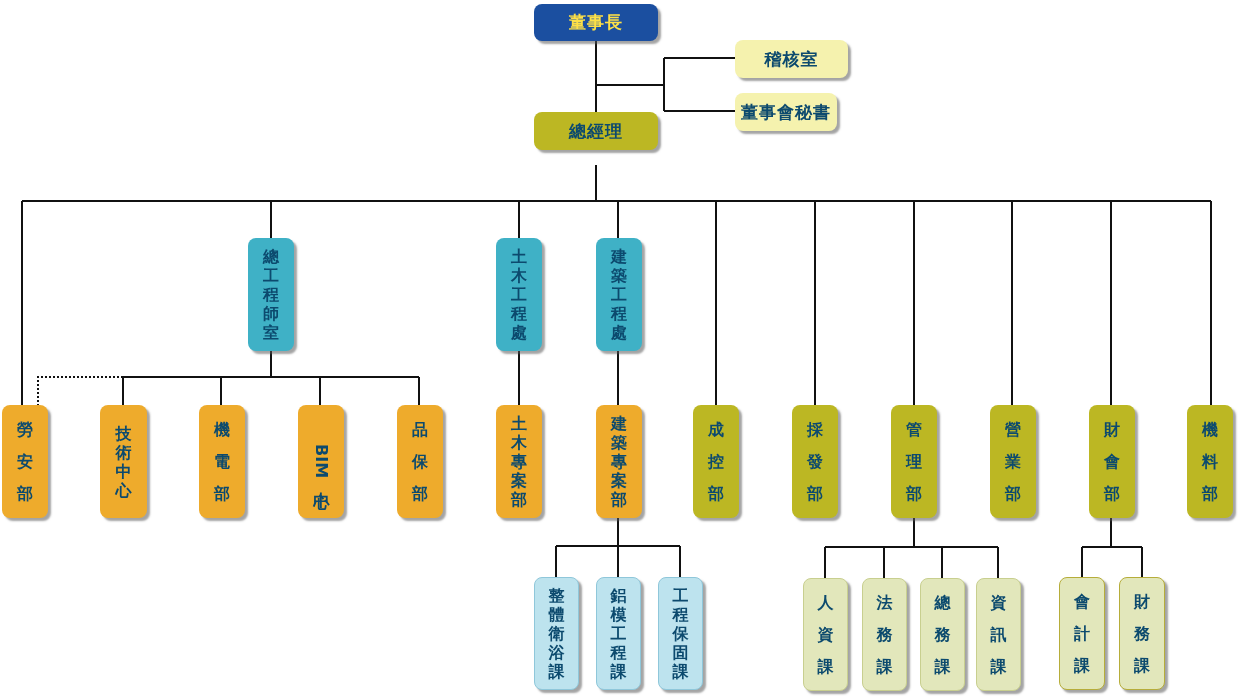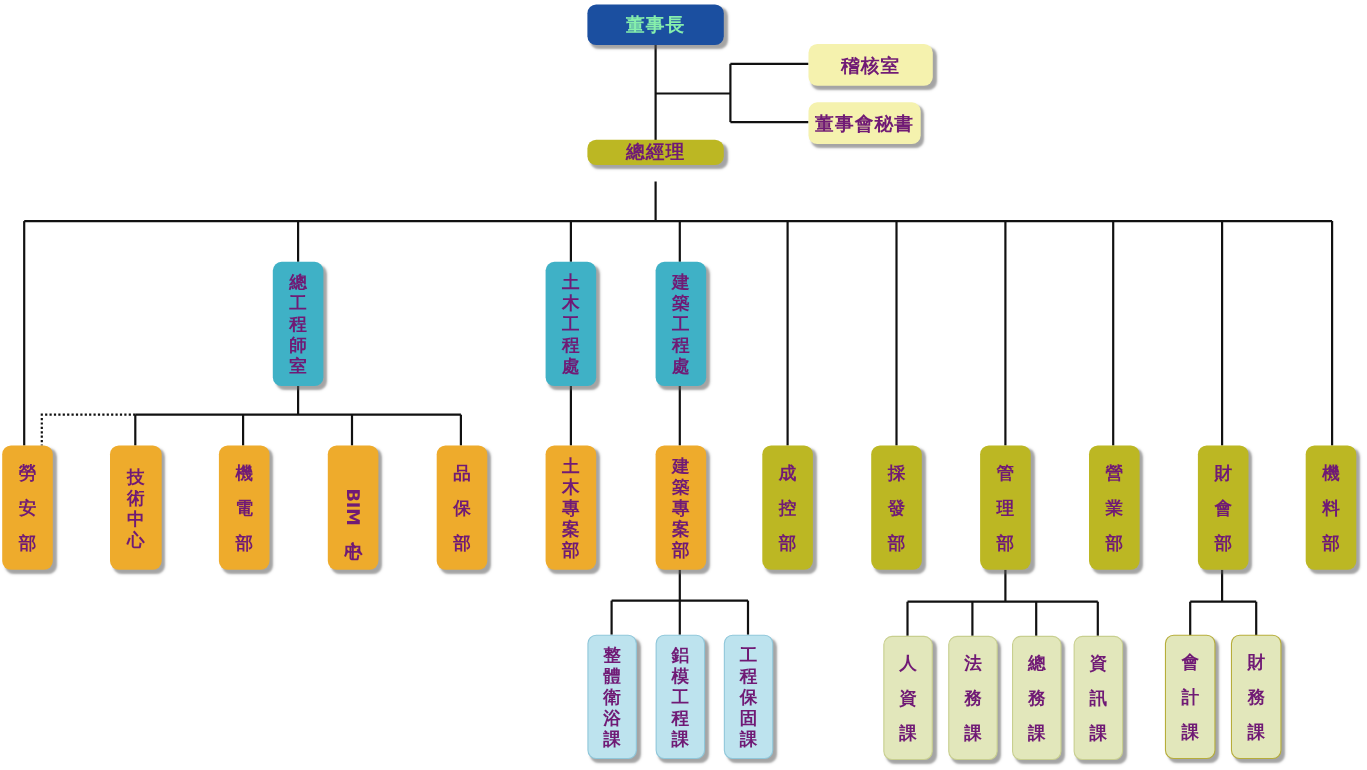--- a/index.html
+++ b/index.html
@@ -2,26 +2,26 @@
 <html><head>
 <meta charset="utf-8">
 <style>
   html, body { margin:0; padding:0; background:#ffffff; }
   body { width:1243px; height:700px; position:relative; overflow:hidden;
          font-family:"DejaVu Sans", sans-serif; }
   #lines { position:absolute; left:0; top:0; }
   .box { position:absolute; box-sizing:border-box; border-radius:8px;
          box-shadow:3px 3px 2px rgba(90,90,90,0.55);
          display:flex; align-items:center; justify-content:center;
-         font-weight:bold; color:#701a75; }
+         font-weight:bold; color:#0c4a6e; }
   .h { font-size:17px; letter-spacing:1px; }
   .v { flex-direction:column; font-size:16px; line-height:19px; text-align:center; }
   .v span { display:block; }
   .v.spaced { justify-content:space-around; padding:8px 0; }
-  .navy { background:#1b4fa0; color:#86efac; }
+  .navy { background:#1b4fa0; color:#fde047; }
   .olive { background:#bcb723; }
   .paleyellow { background:#f5f2ae; }
   .teal { background:#3fb1c6; }
   .orange { background:#eeab2c; }
   .lightblue { background:#bde3ee; border:1px solid #8fc7da; }
   .sage { background:#e2e7bb; border:1px solid #c8cf8f; }
   .sage2 { background:#e2e7bb; border:1px solid #b6ad3a; }
   .bim { writing-mode:vertical-rl; text-orientation:upright; font-size:16px; }
   .bim .latin { text-orientation:sideways; }
 </style>
@@ -80,21 +80,21 @@
     <line x1="1082" y1="547" x2="1082" y2="578"></line>
     <line x1="1142" y1="547" x2="1142" y2="578"></line>
   </g>
 
   <polyline points="123,377 38,377 38,405" stroke="#111" stroke-width="2" stroke-dasharray="2,2" fill="none"></polyline>
 </svg>
 
 <div class="box navy h" style="left:534px;top:4px;width:124px;height:37px;">董事長</div>
 <div class="box paleyellow h" style="left:735px;top:40px;width:113px;height:38px;">稽核室</div>
 <div class="box paleyellow h" style="left:735px;top:93px;width:102px;height:38px;">董事會秘書</div>
-<div class="box olive h" style="left:534px;top:127px;width:124px;height:23px;">總經理</div>
+<div class="box olive h" style="left:534px;top:112px;width:124px;height:38px;">總經理</div>
 
 <div class="box teal v" style="left:248px;top:238px;width:46px;height:113px;">
     <span>總</span>
     <span>工</span>
     <span>程</span>
     <span>師</span>
     <span>室</span>
   </div>
 <div class="box teal v" style="left:496px;top:238px;width:46px;height:113px;">
     <span>土</span>

